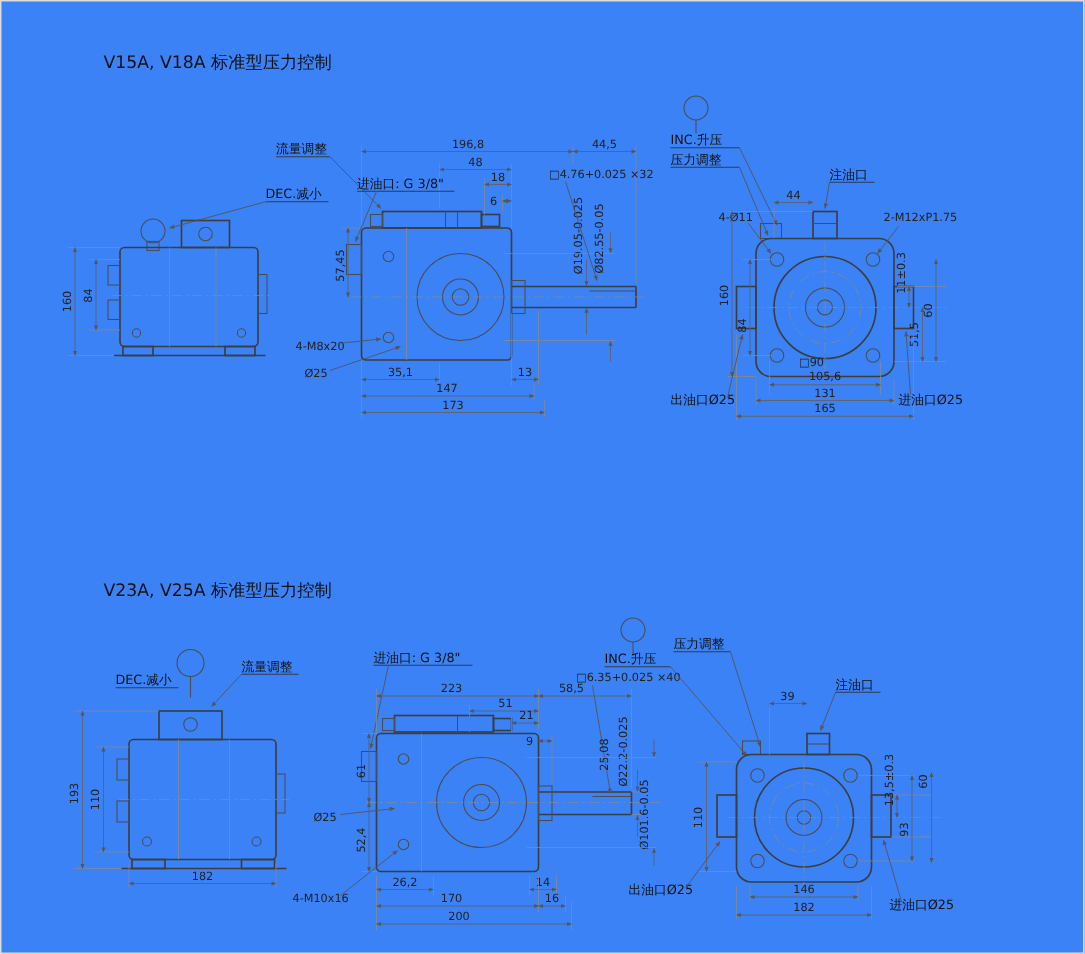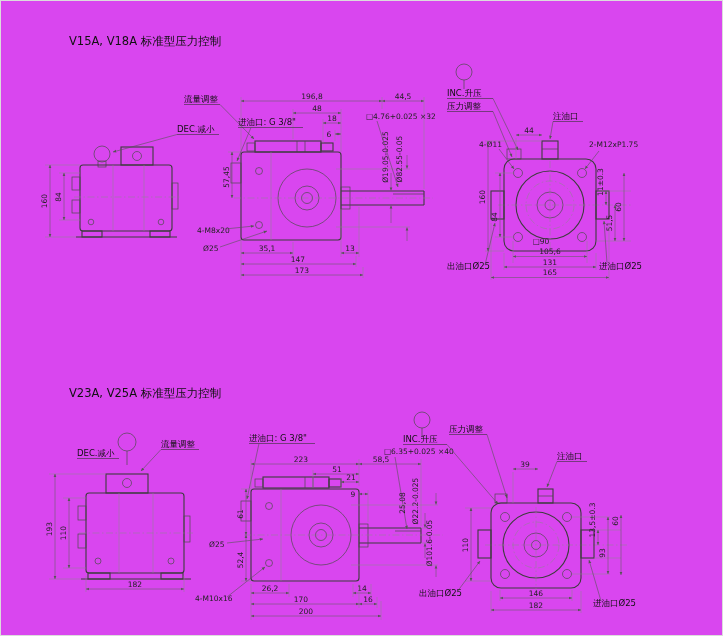--- a/index.html
+++ b/index.html
@@ -1,16 +1,16 @@
 <!DOCTYPE html>
 <html><head>
 <meta charset="utf-8">
 <style>
   html,body{margin:0;padding:0;background:#e9e9e9;}
-  .canvas{position:relative;width:723px;height:636px;background:#d946ef;border:1px solid #dcdcdc;box-sizing:border-box;overflow:hidden;}
+  .canvas{position:relative;width:723px;height:636px;background:#3b82f6;border:1px solid #dcdcdc;box-sizing:border-box;overflow:hidden;}
   svg{display:block;}
   text{font-family:"DejaVu Sans","Liberation Sans",sans-serif;}
   .ttl{font-size:11.5px;fill:#111;}
   .dt{font-size:7.5px;fill:#222;}
   .lb{font-size:8.5px;fill:#111;}
   .o1{fill:none;stroke:#3d3d3d;stroke-width:1.1;}
   .o2{fill:none;stroke:#4c4c4c;stroke-width:.7;}
   .thin{fill:none;stroke:#8a8a8a;stroke-width:.5;}
   .cl{fill:none;stroke:#888;stroke-width:.5;stroke-dasharray:7 2.5 1.5 2.5;}
   .dim{fill:none;stroke:#5f5f5f;stroke-width:.55;}

